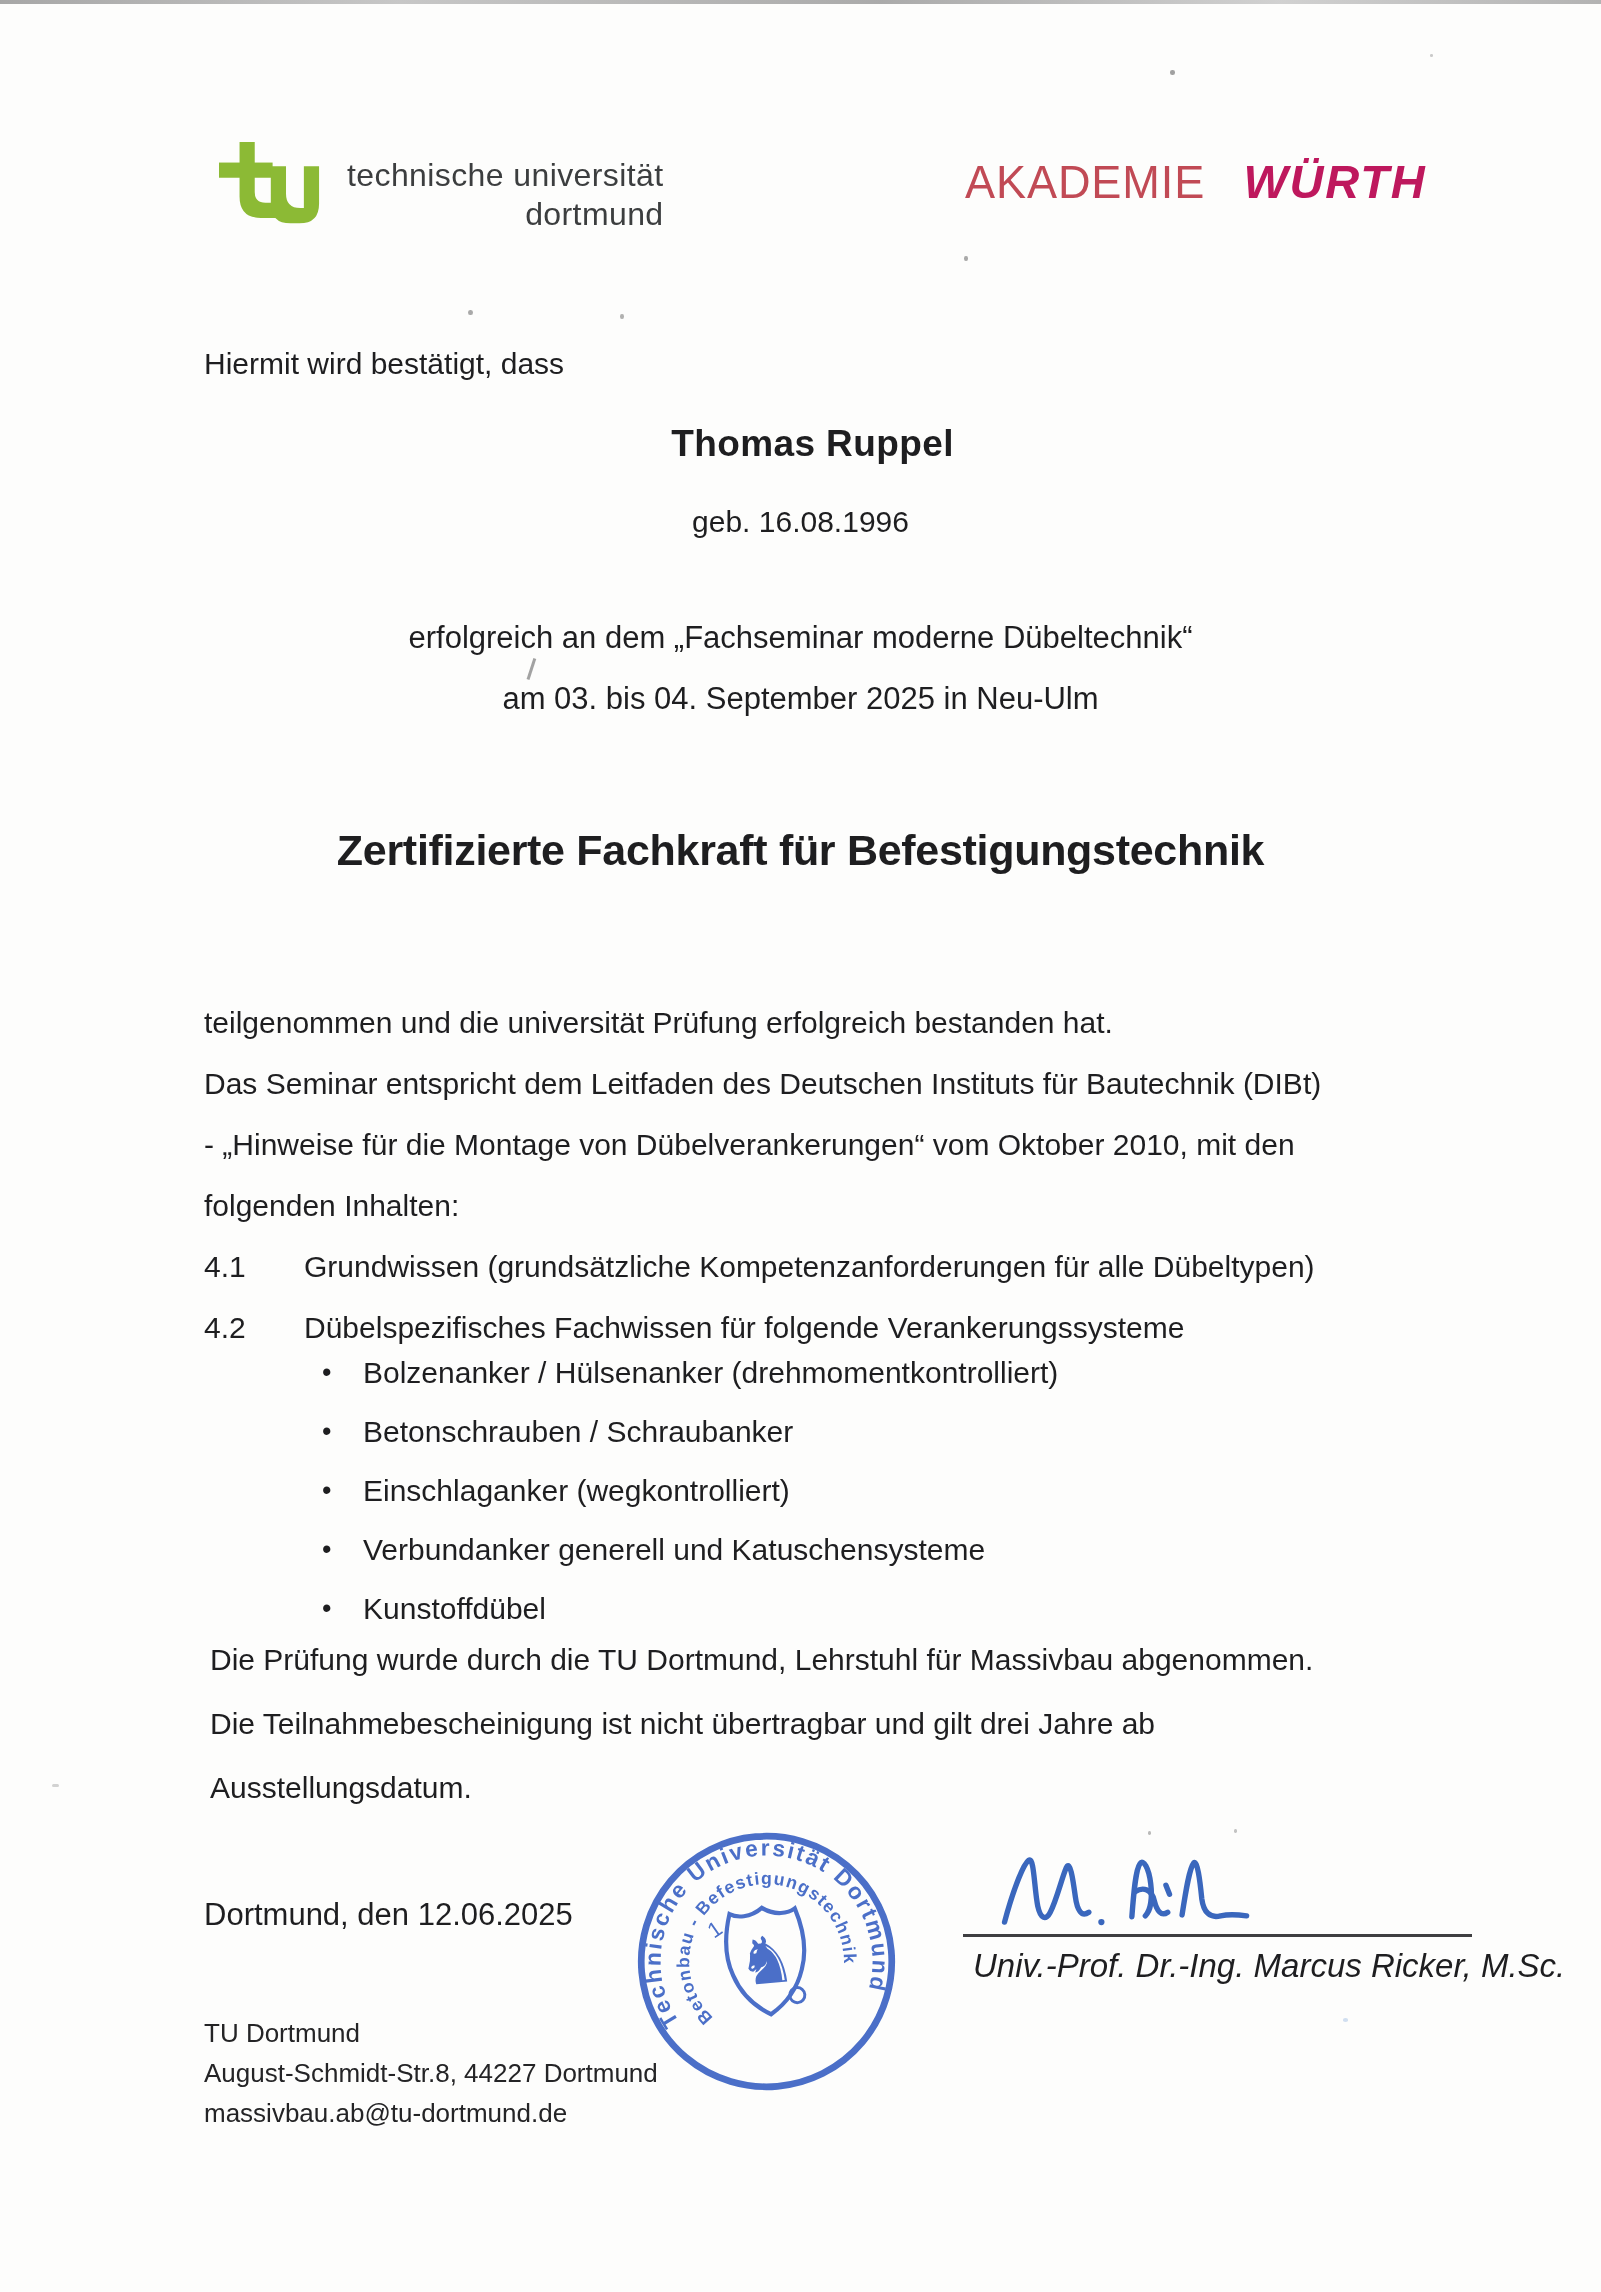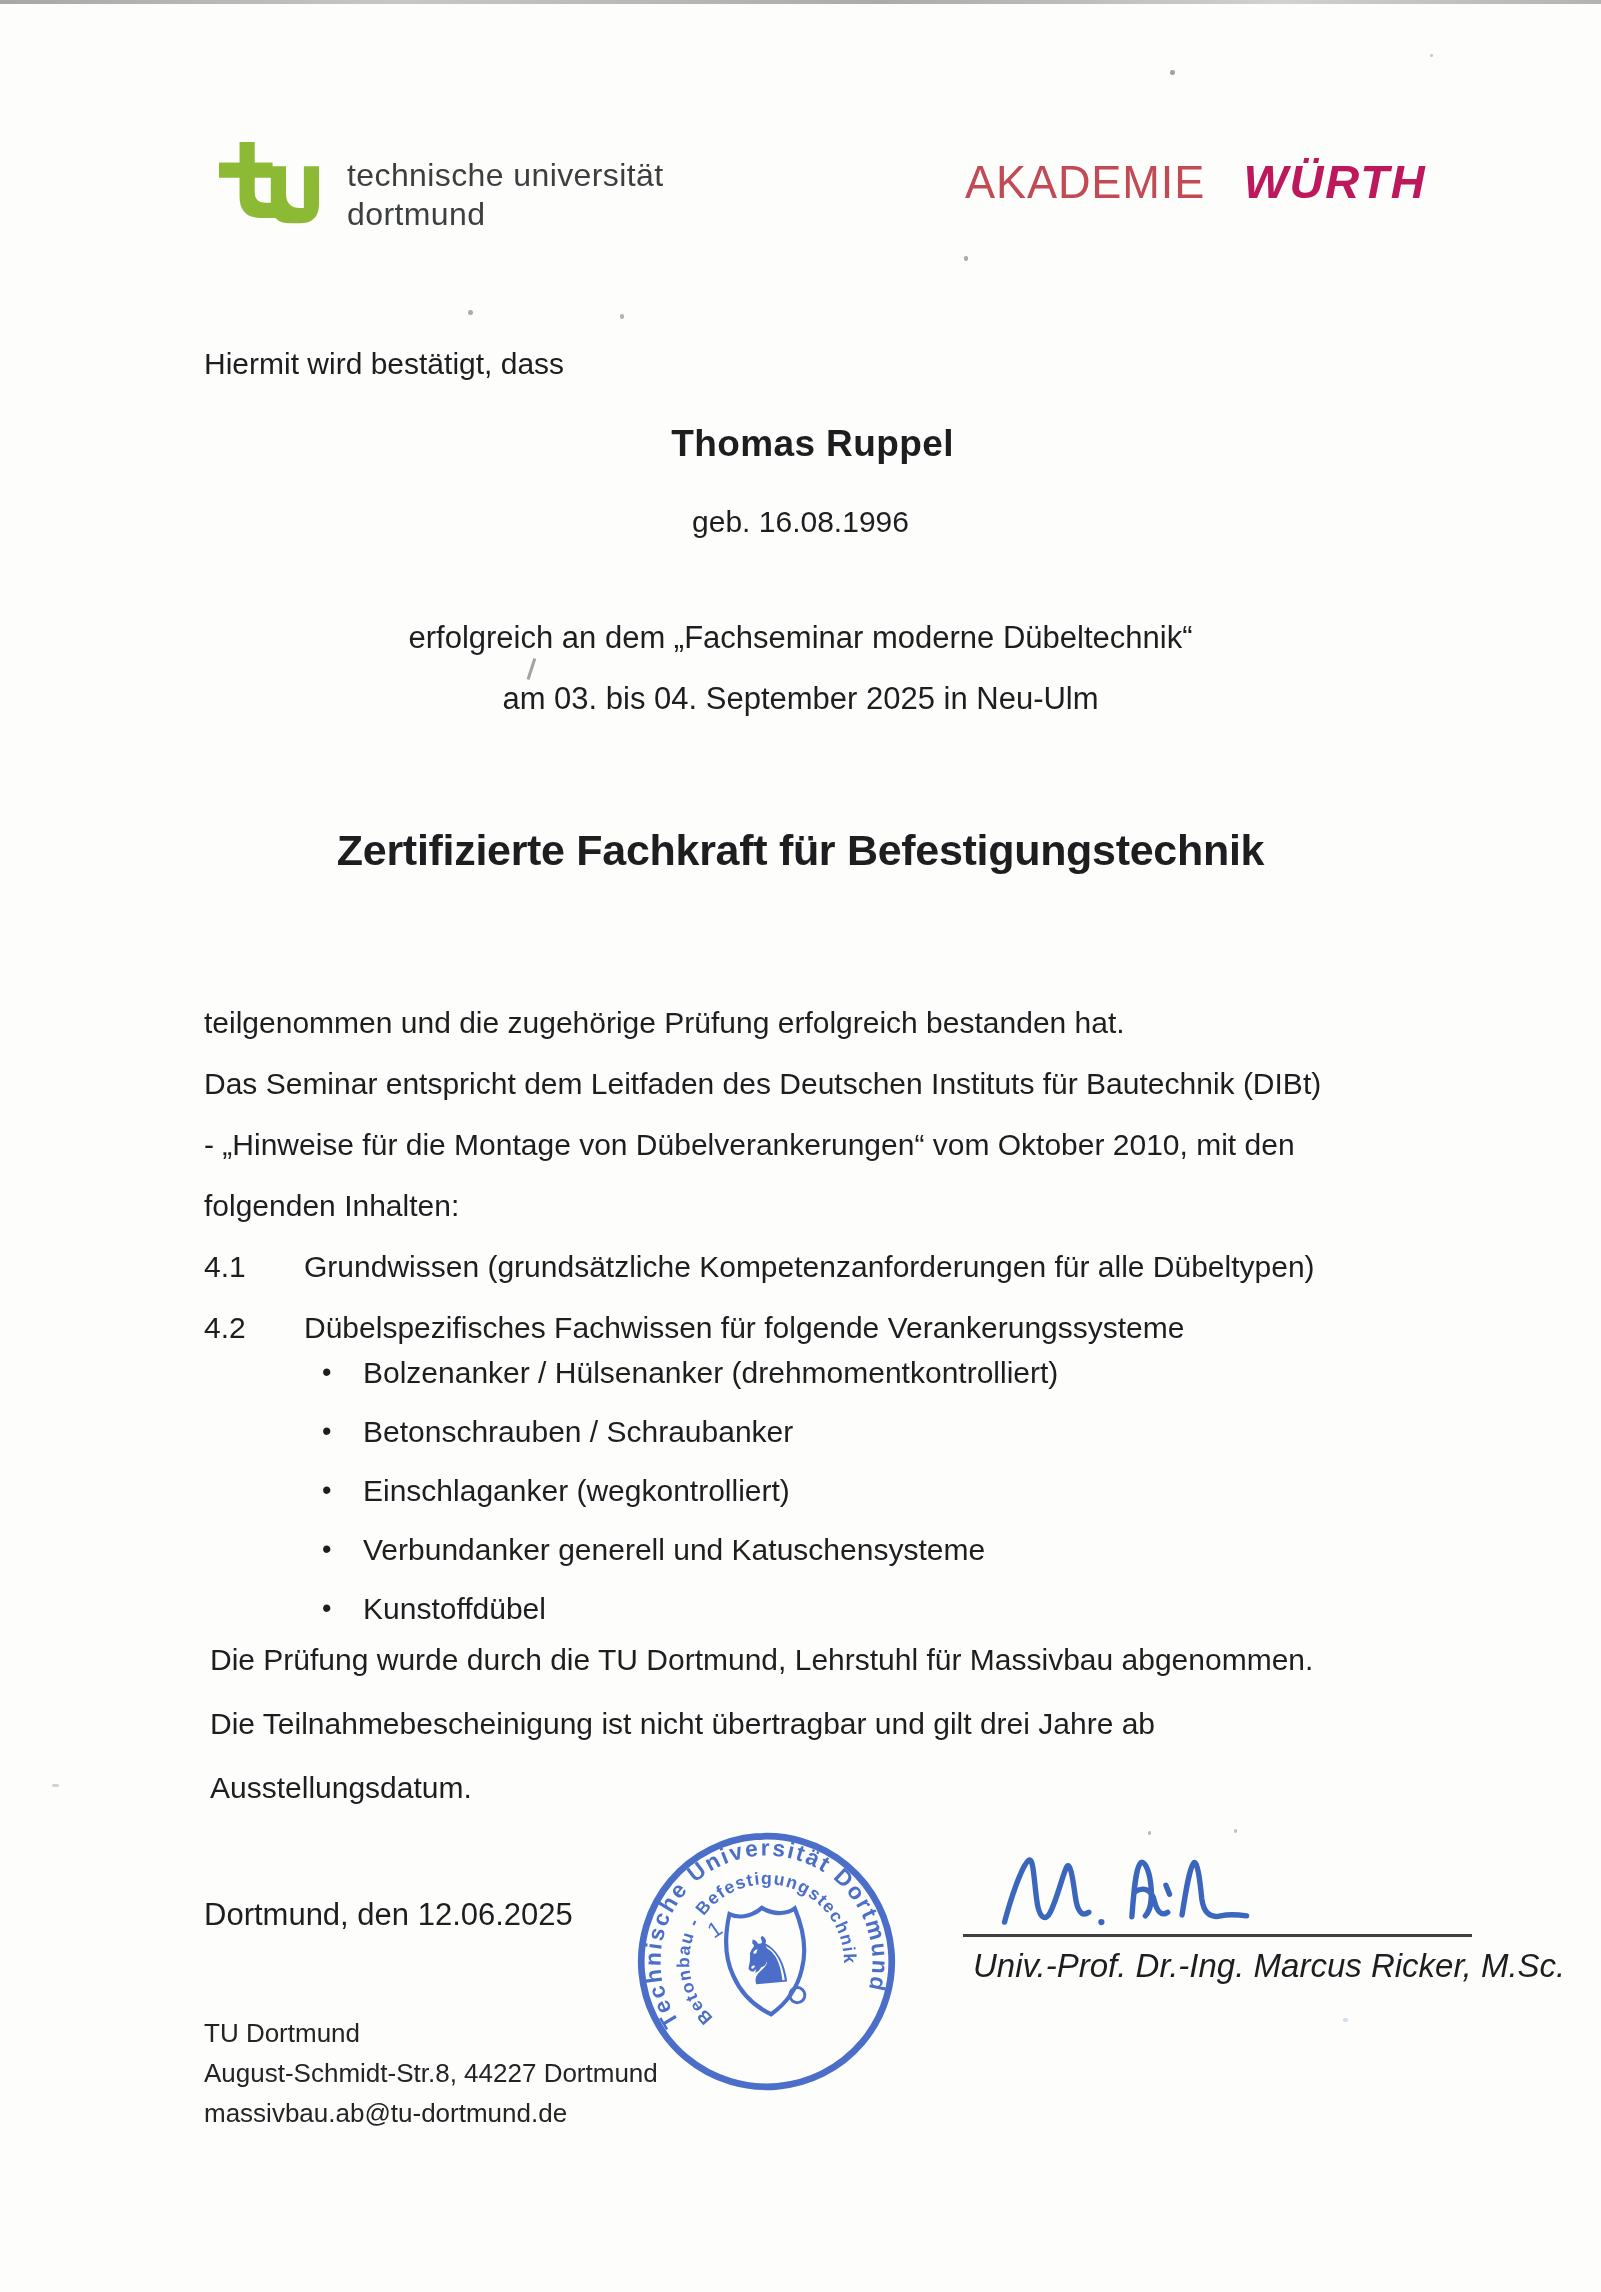--- a/index.html
+++ b/index.html
@@ -11,21 +11,21 @@
     color:#1e1e20;
     overflow:hidden;
   }
   .scan-topline{position:absolute;top:0;left:0;width:100%;height:3.6px;
     background:linear-gradient(90deg,#8a8a8a 0%,#b5b5b5 25%,#8f8f8f 55%,#c2c2c2 80%,#9a9a9a 100%);
     opacity:.75;}
   .speck{position:absolute;background:#555;border-radius:50%;}
 
   
   .tu-logo{position:absolute;left:219px;top:142px;width:109px;height:84px;}
-  .tu-text{position:absolute;left:347px;top:156px;font-size:32px;line-height:39px;color:#3c3e3f;letter-spacing:0.4px;}
+  .tu-text{position:absolute;left:347px;top:156px;font-size:32px;line-height:39px;color:#3c3e3f;letter-spacing:0.4px;text-align:right;}
   .wuerth{position:absolute;left:965px;top:154px;font-size:47px;letter-spacing:0.9px;white-space:nowrap;}
   .wuerth .akademie{color:#c14a55;font-weight:400;display:inline-block;transform:scaleX(.96);transform-origin:left;}
   .wuerth .wurth{color:#be185d;font-weight:700;margin-left:14.3px;letter-spacing:1.8px;font-style:italic;}
 
   
   .centered{position:absolute;left:0;width:1601px;text-align:center;}
   .line-intro{position:absolute;left:204px;top:347px;font-size:30px;}
   .name{top:423px;font-size:37px;font-weight:700;letter-spacing:0.4px;padding-left:12px;}
   .birth{top:505px;font-size:30px;}
   .sem1{top:620px;font-size:31px;}
@@ -97,21 +97,21 @@
 
   <div class="line-intro">Hiermit wird bestätigt, dass</div>
 
   <div class="centered name">Thomas Ruppel</div>
   <div class="centered birth">geb. 16.08.1996</div>
   <div class="centered sem1">erfolgreich an dem „Fachseminar moderne Dübeltechnik“</div>
   <div class="centered sem2">am 03. bis 04. September 2025 in Neu-Ulm</div>
   <div class="centered cert-title">Zertifizierte Fachkraft für Befestigungstechnik</div>
 
   <div class="paras">
-    <p>teilgenommen und die zugehörige Prüfung erfolgreich bestanden hat.</p>
+    <p>teilgenommen und die universität Prüfung erfolgreich bestanden hat.</p>
     <p>Das Seminar entspricht dem Leitfaden des Deutschen Instituts für Bautechnik (DIBt)</p>
     <p>- „Hinweise für die Montage von Dübelverankerungen“ vom Oktober 2010, mit den</p>
     <p>folgenden Inhalten:</p>
     <div class="topic">
       <span class="topic-num">4.1</span>
       <span>Grundwissen (grundsätzliche Kompetenzanforderungen für alle Dübeltypen)</span>
     </div>
     <div class="topic">
       <span class="topic-num">4.2</span>
       <span>Dübelspezifisches Fachwissen für folgende Verankerungssysteme</span>

